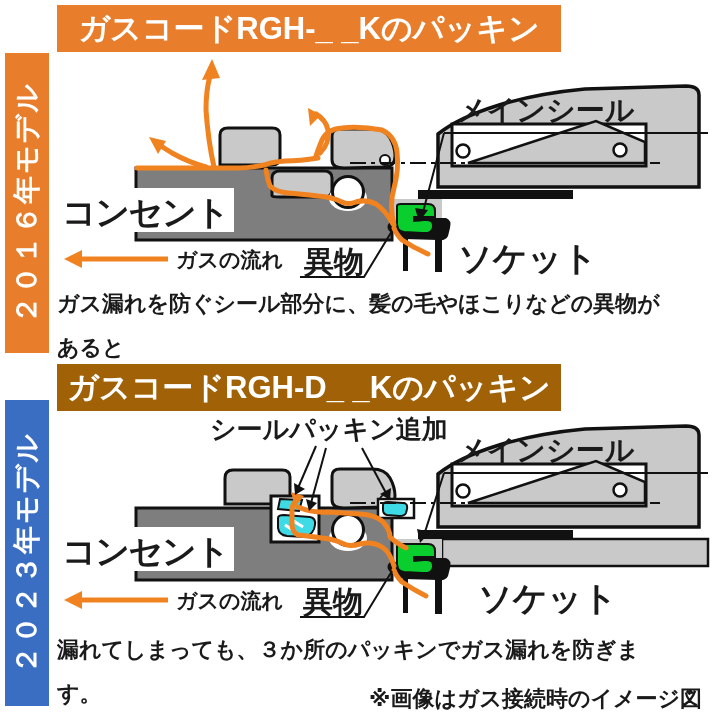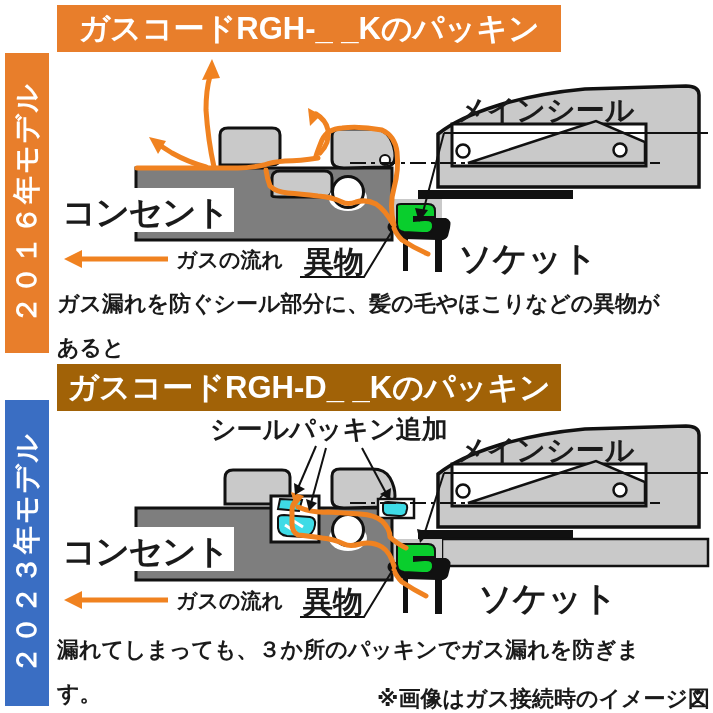--- a/index.html
+++ b/index.html
@@ -10,21 +10,21 @@
   #hdr1{top:5px;background:#E87E2B;}
   #hdr2{top:356px;background:#a16207;margin-top:8px;}
   .vbar{position:absolute;left:5px;width:44px;}
   #vbar1{top:53px;height:300px;background:#E87E2B;}
   #vbar2{top:400px;height:306px;background:#3A6EC3;}
   .vbar span{position:absolute;left:50%;top:50%;transform:translate(-50%,-50%) rotate(-90deg);
        white-space:nowrap;color:#fff;font-weight:bold;font-size:28px;letter-spacing:2px;}
   .cap{position:absolute;left:57px;width:620px;color:#1a1a1a;font-weight:bold;font-size:22px;line-height:44px;}
   #cap1{top:282px;}
   #cap2{top:628px;}
-  #footnote{position:absolute;left:290px;top:684px;width:420px;text-align:right;
+  #footnote{position:absolute;left:282px;top:684px;width:420px;text-align:right;
        color:#1a1a1a;font-weight:bold;font-size:22px;}
   svg{position:absolute;left:0;top:0;}
   .tl{fill:#1a1a1a;font-weight:bold;}
 </style>
 </head>
 <body>
 
 <div id="page">
 
   <div id="hdr1" class="hdr">

